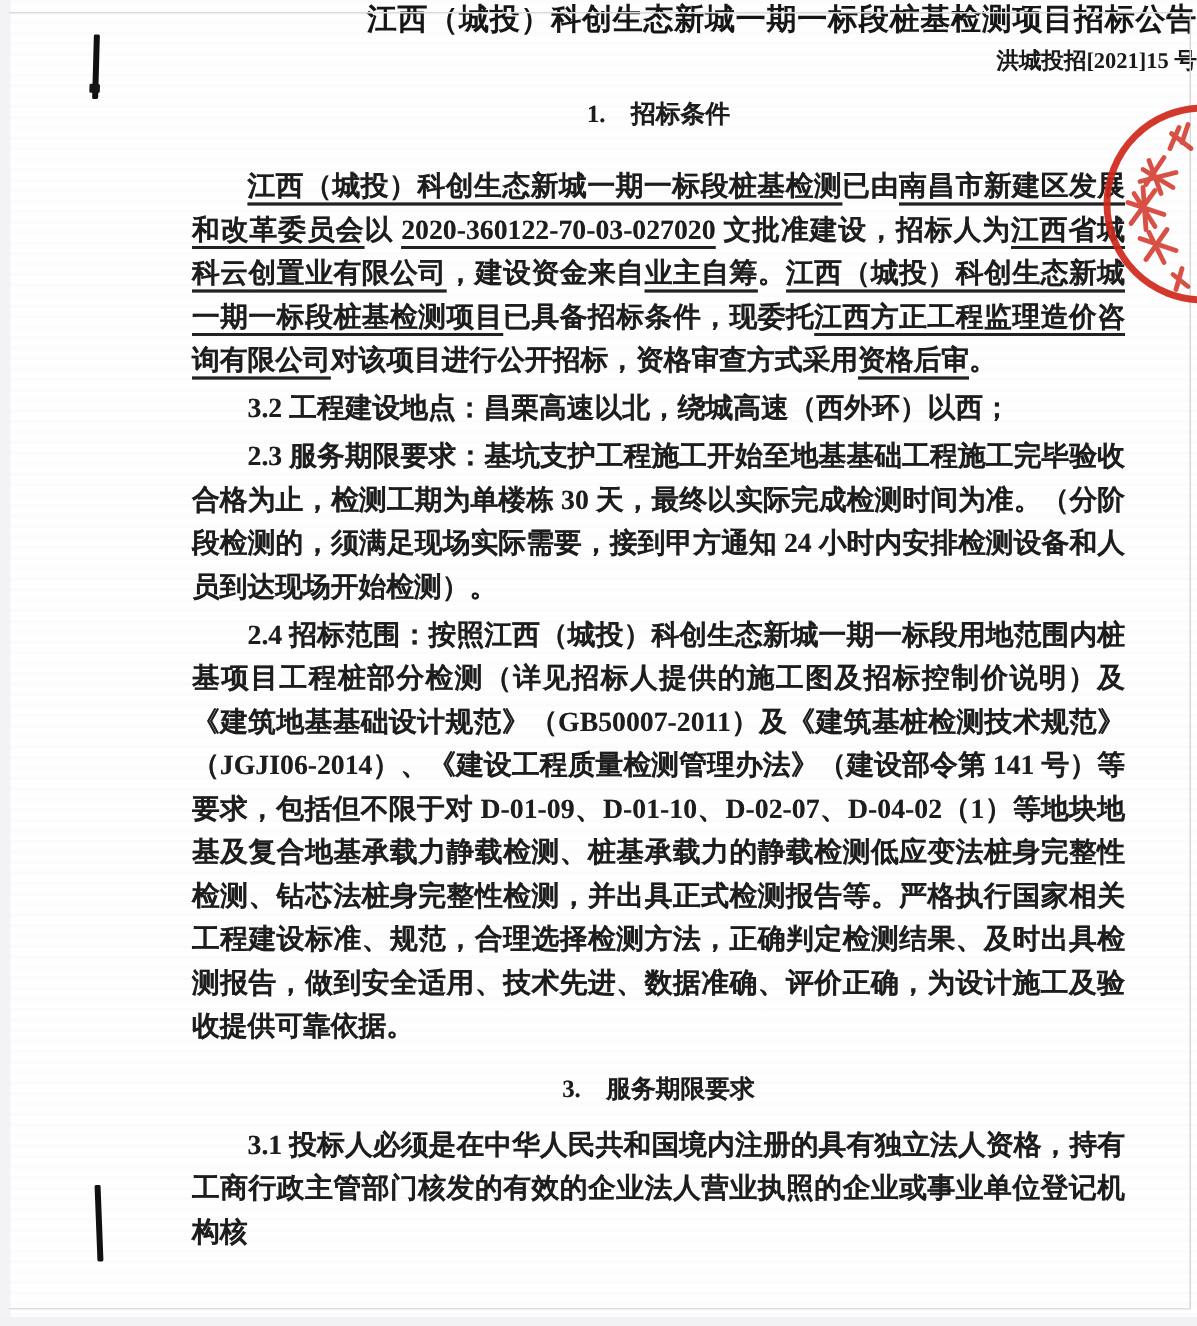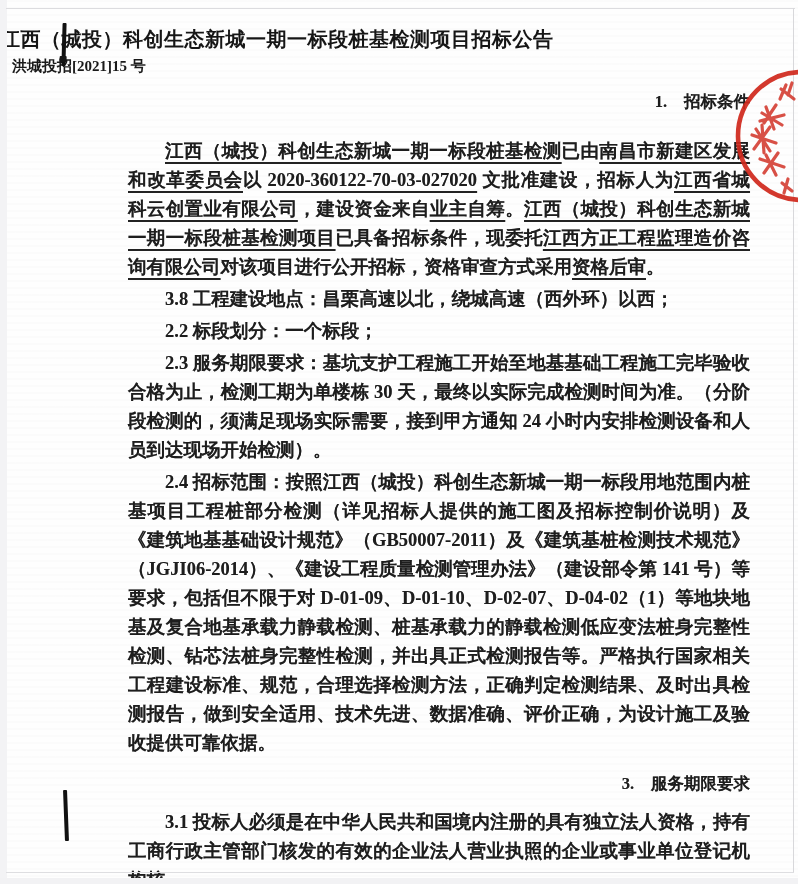--- a/index.html
+++ b/index.html
@@ -26,34 +26,34 @@
 
   
   .artifact { position:absolute; background:#111; border-radius:1px; }
   .artifact.a1 { left:62px; top:23px;  width:4px; height:43px; transform:rotate(1.6deg); }
   .artifact.a1::after { content:""; position:absolute; left:-2px; top:33px; width:7px; height:6px; background:#161616; border-radius:1px; }
   .artifact.a2 { left:64px; top:790px; width:4px; height:51px; transform:rotate(-2.2deg); }
 
   
   .seal { position:absolute; left:726px; top:55px; width:72px; height:160px; opacity:0.92; }
 
-  .header { padding-top:26px; text-align:left; }
+  .header { text-align:right; }
   .title {
     margin:0; font-size:20px; line-height:26px; font-weight:700;
     letter-spacing:0.5px; color:#161616;
   }
   .docnum { margin-top:5px; font-size:15px; font-weight:700; color:#1a1a1a;margin-left:12px; }
 
   .body {
     margin:12px 48px 0 128px;
     font-size:18.5px; line-height:29px; font-weight:600;
     text-align:justify; color:#1d1d1d;
     text-shadow:0 0 0.4px rgba(0,0,0,0.45);
   }
-  .sec-heading { font-size:16.5px; line-height:22px; font-weight:700; margin:15px 0 13px; text-align:right; }
+  .sec-heading { font-size:16.5px; line-height:22px; font-weight:700; margin:15px 0 13px; text-align:center; }
   .sec-num { display:inline-block; margin-right:17px; }
   .para { margin:0 0 3px 0; text-indent:2em; }
   .section-1 .para { margin-top:24px; }
   .u {
     text-decoration:underline;
     text-decoration-thickness:1.5px;
     text-underline-offset:5px;
     text-decoration-color:#222;
     font-family:Liberation Serif, serif;
   }
@@ -90,22 +90,21 @@
     <h1 class="title">江西（城投）科创生态新城一期一标段桩基检测项目招标公告</h1>
     <div class="docnum">洪城投招[2021]15 号</div>
   </div>
 
   <div class="body" id="doc-body">
       <div class="section section-1">
         <div class="sec-heading"><span class="sec-num">1.</span><span>招标条件</span></div>
         <p class="para"><span class="u">江西（城投）科创生态新城一期一标段桩基检测</span><span>已由</span><span class="u">南昌市新建区发展和改革委员会</span><span>以 </span><span class="u">2020-360122-70-03-027020</span><span> 文批准建设，招标人为</span><span class="u">江西省城科云创置业有限公司</span><span>，建设资金来自</span><span class="u">业主自筹</span><span>。</span><span class="u">江西（城投）科创生态新城一期一标段桩基检测项目</span><span>已具备招标条件，现委托</span><span class="u">江西方正工程监理造价咨询有限公司</span><span>对该项目进行公开招标，资格审查方式采用</span><span class="u">资格后审</span><span>。</span></p>
       </div>
       <div class="section section-2">
-        <p class="para">3.8 工程建设地点：昌栗高速以北，绕城高速（西外环）以西；</p>
-        <p class="para">2.2 标段划分：一个标段；</p>
+        <p class="para">3.2 工程建设地点：昌栗高速以北，绕城高速（西外环）以西；</p>
         <p class="para">2.3 服务期限要求：基坑支护工程施工开始至地基基础工程施工完毕验收合格为止，检测工期为单楼栋 30 天，最终以实际完成检测时间为准。（分阶段检测的，须满足现场实际需要，接到甲方通知 24 小时内安排检测设备和人员到达现场开始检测）。</p>
         <p class="para">2.4 招标范围：按照江西（城投）科创生态新城一期一标段用地范围内桩基项目工程桩部分检测（详见招标人提供的施工图及招标控制价说明）及《建筑地基基础设计规范》（GB50007-2011）及《建筑基桩检测技术规范》（JGJI06-2014）、《建设工程质量检测管理办法》（建设部令第 141 号）等要求，包括但不限于对 D-01-09、D-01-10、D-02-07、D-04-02（1）等地块地基及复合地基承载力静载检测、桩基承载力的静载检测低应变法桩身完整性检测、钻芯法桩身完整性检测，并出具正式检测报告等。严格执行国家相关工程建设标准、规范，合理选择检测方法，正确判定检测结果、及时出具检测报告，做到安全适用、技术先进、数据准确、评价正确，为设计施工及验收提供可靠依据。</p>
       </div>
       <div class="section section-3">
         <div class="sec-heading"><span class="sec-num">3.</span><span>服务期限要求</span></div>
         <p class="para">3.1 投标人必须是在中华人民共和国境内注册的具有独立法人资格，持有工商行政主管部门核发的有效的企业法人营业执照的企业或事业单位登记机构核</p>
       </div>
     </div>
 
 </div>

